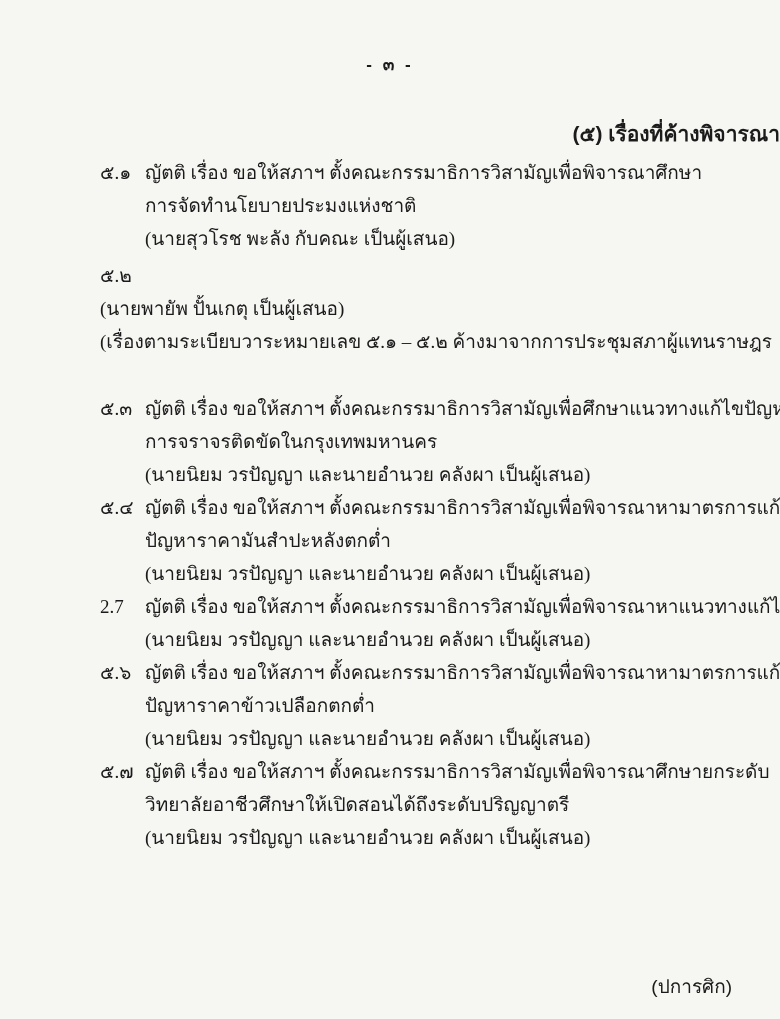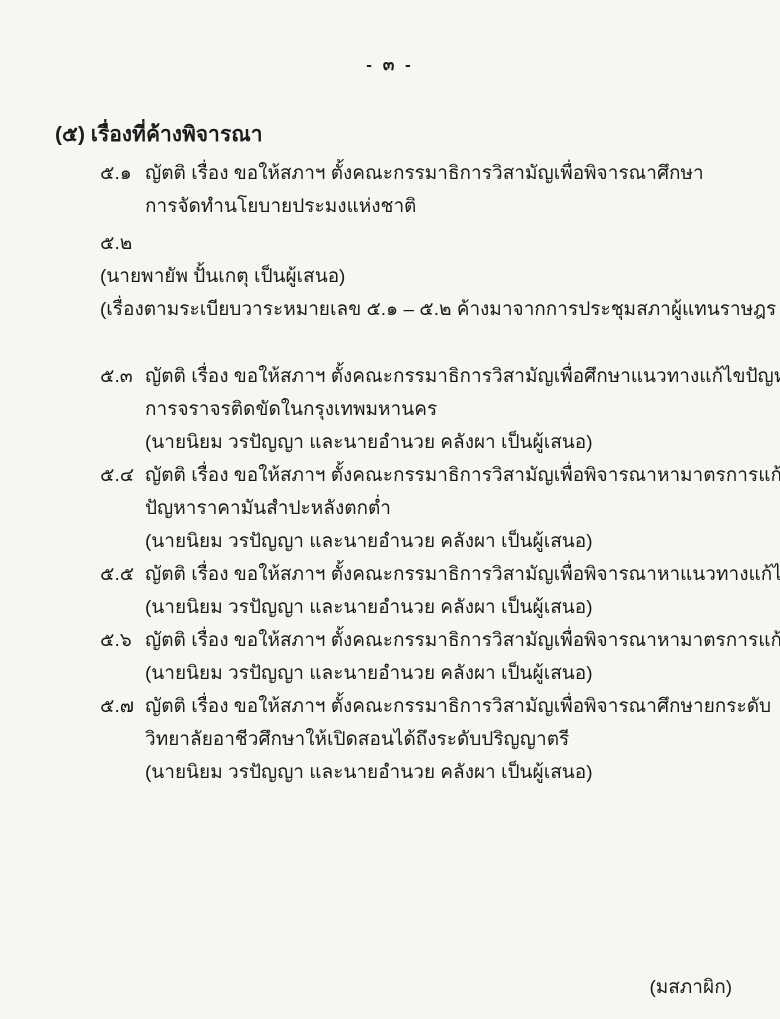--- a/index.html
+++ b/index.html
@@ -17,24 +17,26 @@
     padding-top: 50px;
     text-align: center;
     font-size: 17px;
     letter-spacing: 3px;
     font-weight: bold;
   }
   .section-heading {
     margin: 40px 0 6px 55px;
     font-size: 21px;
     font-weight: bold;
+    text-align: right;
   }
   .items {
     padding-left: 100px;
     padding-right: 38px;
+    font-family: Liberation Serif, serif;
   }
   .agenda-item { display: flex; align-items: flex-start; }
   .item-number {
     flex: none;
     width: 45px;
     font-size: 19px;
     line-height: 33px;
   }
   .item-lines { flex: 1; min-width: 0; }
   .item-line {
@@ -60,20 +62,21 @@
 
   <div class="section-heading">(๕) เรื่องที่ค้างพิจารณา</div>
 
   <div class="items">
 
     <div class="agenda-item gap-small">
       <div class="item-number">๕.๑</div>
       <div class="item-lines">
         <div class="item-line">ญัตติ เรื่อง ขอให้สภาฯ ตั้งคณะกรรมาธิการวิสามัญเพื่อพิจารณาศึกษา</div>
         <div class="item-line">การจัดทำนโยบายประมงแห่งชาติ</div>
+        <div class="item-line">(นายสุวโรช พะลัง  กับคณะ  เป็นผู้เสนอ)</div>
       </div>
     </div>
 
     <div class="agenda-item gap-large">
       <div class="item-number">๕.๒</div>
       <div class="item-lines">
         <div class="item-line">(นายพายัพ ปั้นเกตุ  เป็นผู้เสนอ)</div>
         <div class="item-line">(เรื่องตามระเบียบวาระหมายเลข ๕.๑ – ๕.๒ ค้างมาจากการประชุมสภาผู้แทนราษฎร</div>
       </div>
     </div>
@@ -90,41 +93,42 @@
     <div class="agenda-item">
       <div class="item-number">๕.๔</div>
       <div class="item-lines">
         <div class="item-line">ญัตติ เรื่อง ขอให้สภาฯ ตั้งคณะกรรมาธิการวิสามัญเพื่อพิจารณาหามาตรการแก้ไข</div>
         <div class="item-line">ปัญหาราคามันสำปะหลังตกต่ำ</div>
         <div class="item-line">(นายนิยม  วรปัญญา  และนายอำนวย  คลังผา  เป็นผู้เสนอ)</div>
       </div>
     </div>
 
     <div class="agenda-item">
-      <div class="item-number">๕.๕</div>
+      <div class="item-number">2.7</div>
       <div class="item-lines">
         <div class="item-line">ญัตติ เรื่อง ขอให้สภาฯ ตั้งคณะกรรมาธิการวิสามัญเพื่อพิจารณาหาแนวทางแก้ไข</div>
         <div class="item-line">(นายนิยม  วรปัญญา และนายอำนวย  คลังผา  เป็นผู้เสนอ)</div>
       </div>
     </div>
 
     <div class="agenda-item">
       <div class="item-number">๕.๖</div>
       <div class="item-lines">
         <div class="item-line">ญัตติ เรื่อง ขอให้สภาฯ ตั้งคณะกรรมาธิการวิสามัญเพื่อพิจารณาหามาตรการแก้ไข</div>
+        <div class="item-line">ปัญหาราคาข้าวเปลือกตกต่ำ</div>
         <div class="item-line">(นายนิยม  วรปัญญา และนายอำนวย  คลังผา  เป็นผู้เสนอ)</div>
       </div>
     </div>
 
     <div class="agenda-item">
       <div class="item-number">๕.๗</div>
       <div class="item-lines">
         <div class="item-line">ญัตติ เรื่อง ขอให้สภาฯ ตั้งคณะกรรมาธิการวิสามัญเพื่อพิจารณาศึกษายกระดับ</div>
         <div class="item-line">วิทยาลัยอาชีวศึกษาให้เปิดสอนได้ถึงระดับปริญญาตรี</div>
         <div class="item-line">(นายนิยม  วรปัญญา และนายอำนวย  คลังผา  เป็นผู้เสนอ)</div>
       </div>
     </div>
 
   </div>
 
-  <div class="footer-note">(มสภาผิก)</div>
+  <div class="footer-note">(ปการศิก)</div>
 
 </div>
 
 </body></html>

